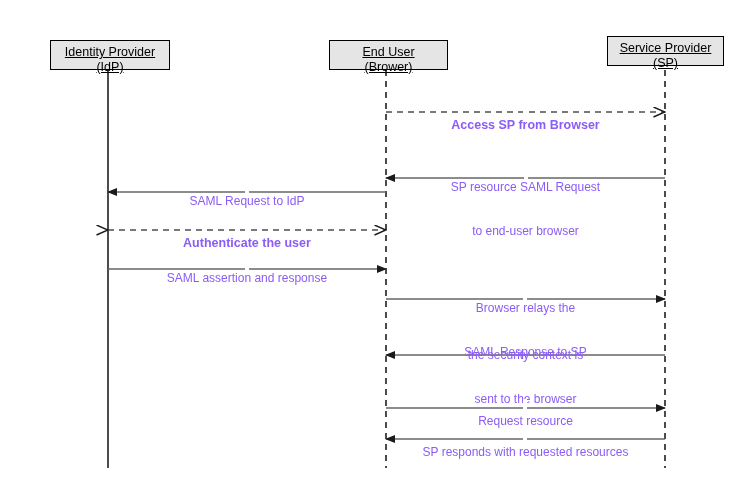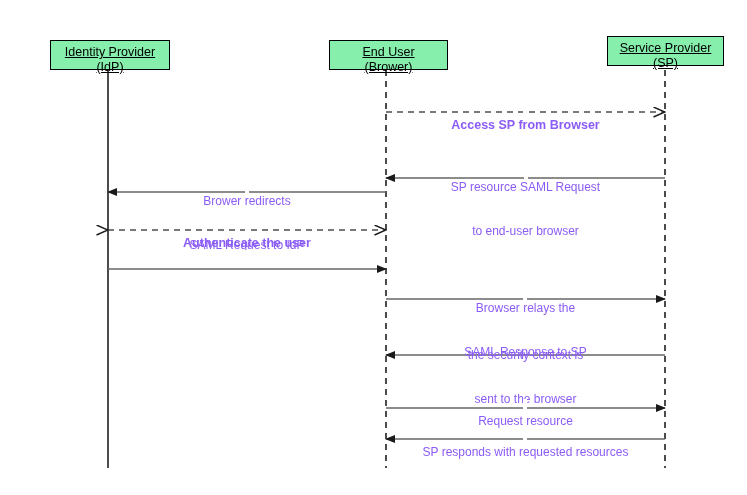--- a/index.html
+++ b/index.html
@@ -23,21 +23,21 @@
     position: absolute;
     left: 0;
     top: 0;
     width: 747px;
     height: 495px;
   }
   .actor-box {
     position: absolute;
     box-sizing: border-box;
     border: 1px solid #000000;
-    background: #86efac;
+    background: #e5e5e5;
     text-align: center;
     font-size: 12.5px;
     line-height: 15px;
     padding-top: 4px;
   }
   .actor-box span {
     display: inline-block;
     text-decoration: underline;
     white-space: nowrap;
   }
@@ -99,27 +99,27 @@
     </div>
   <div id="msg-labels">
       <div class="msg-label bold" style="left: 437.2px; width: 176.6px; top: 103px;">
         <div style="line-height: 14.5px;"><span style="background: rgb(255, 255, 255); padding: 0px 4px;"><span class="ln">Access SP from Browser</span></span></div>
       </div>
       <div class="msg-label" style="left: 436.875px; width: 177.25px; top: 165.5px;">
         <div style="line-height: 14.5px;"><span style="background: rgb(255, 255, 255); padding: 0px 4px;"><span class="ln">SP resource SAML Request</span></span></div>
         <div style="line-height: 14.5px;"><span style="background: rgb(255, 255, 255); padding: 0px 4px;"><span class="ln">to end-user browser</span></span></div>
       </div>
       <div class="msg-label" style="left: 177.725px; width: 138.55px; top: 179.5px;">
-        <div style="line-height: 14.5px;"><span style="background: rgb(255, 255, 255); padding: 0px 4px;"><span class="ln">Brower redirects</span></span></div>
         <div style="line-height: 14.5px;"><span style="background: rgb(255, 255, 255); padding: 0px 4px;"><span class="ln">SAML Request to IdP</span></span></div>
       </div>
       <div class="msg-label bold" style="left: 162.35px; width: 169.3px; top: 221px;">
         <div style="line-height: 14.5px;"><span style="background: rgb(255, 255, 255); padding: 0px 4px;"><span class="ln">Authenticate the user</span></span></div>
       </div>
       <div class="msg-label" style="left: 151.925px; width: 190.15px; top: 256.5px;">
+        <div style="line-height: 14.5px;"><span style="background: rgb(255, 255, 255); padding: 0px 4px;"><span class="ln">SAML assertion and response</span></span></div>
       </div>
       <div class="msg-label" style="left: 456.225px; width: 138.55px; top: 286.5px;">
         <div style="line-height: 14.5px;"><span style="background: rgb(255, 255, 255); padding: 0px 4px;"><span class="ln">Browser relays the</span></span></div>
         <div style="line-height: 14.5px;"><span style="background: rgb(255, 255, 255); padding: 0px 4px;"><span class="ln">SAML Response to SP</span></span></div>
       </div>
       <div class="msg-label" style="left: 427.2px; width: 196.6px; top: 333.5px;">
         <div style="line-height: 14.5px;"><span style="background: rgb(255, 255, 255); padding: 0px 4px;"><span class="ln">the security context is</span></span></div>
         <div style="line-height: 14.5px;"><span style="background: rgb(255, 255, 255); padding: 0px 4px;"><span class="ln">sent to the browser</span></span></div>
       </div>
       <div class="msg-label" style="left: 465.9px; width: 119.2px; top: 399px;">

